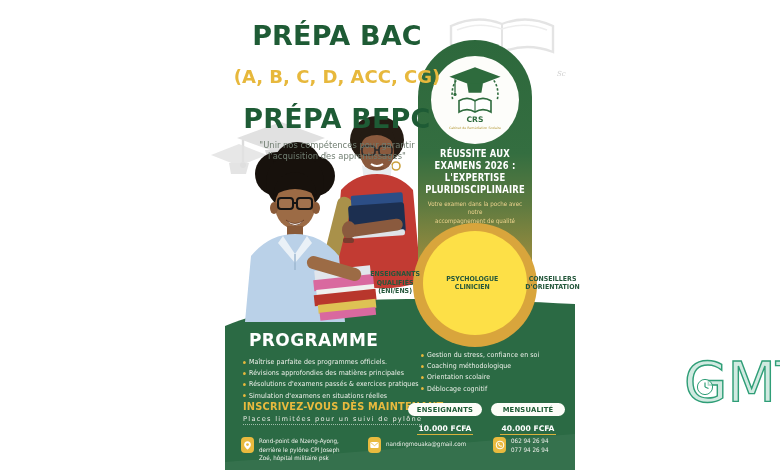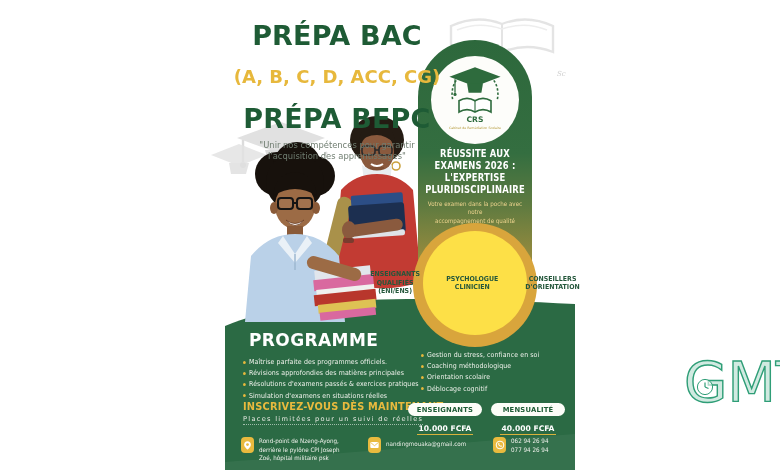--- a/index.html
+++ b/index.html
@@ -230,21 +230,21 @@
           <span class="dot"></span>
           <span class="txt">Orientation scolaire</span>
         </div>
       <div class="li">
           <span class="dot"></span>
           <span class="txt">Déblocage cognitif</span>
         </div>
     </div>
 
     <div class="abs cta">INSCRIVEZ-VOUS DÈS MAINTENANT</div>
-    <div class="abs cta-note">Places limitées pour un suivi de réelles</div>
+    <div class="abs cta-note">Places limitées pour un suivi de pylône</div>
 
     <div class="abs price" style="left:183px;top:403px;">
       <div class="price-pill">ENSEIGNANTS</div>
       <span class="price-amount">10.000 FCFA</span>
     </div>
     <div class="abs price" style="left:266px;top:403px;">
       <div class="price-pill">MENSUALITÉ</div>
       <span class="price-amount">40.000 FCFA</span>
     </div>
 

